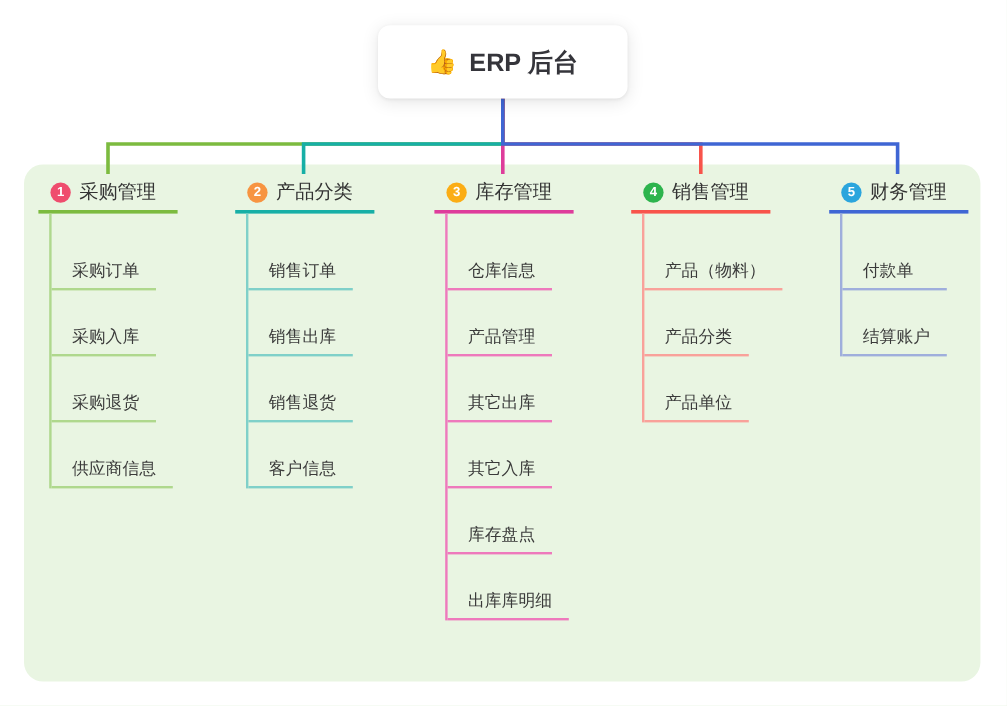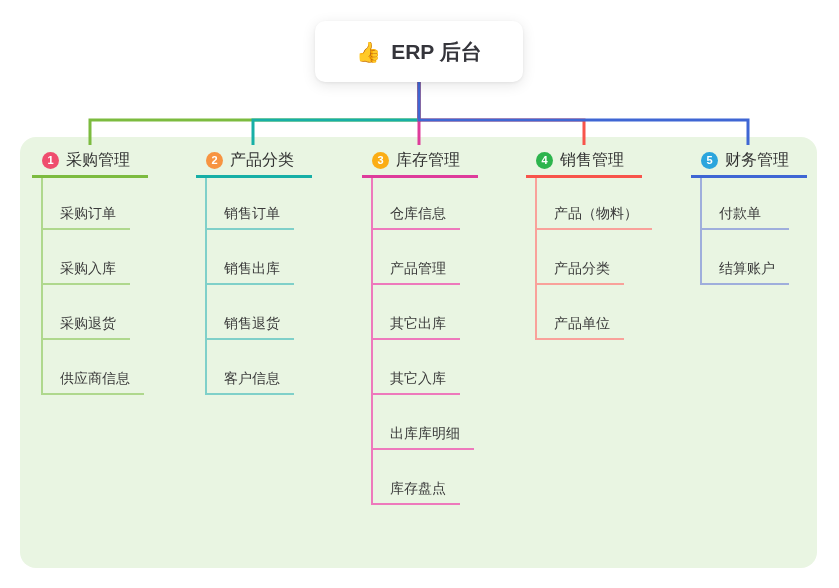--- a/index.html
+++ b/index.html
@@ -30,21 +30,21 @@
     width:17px;height:17px;border-radius:50%;margin-left:10px;flex:0 0 17px;
     color:#fff;font-size:11px;font-weight:bold;line-height:17px;text-align:center;
   }
   .branch-label{margin-left:7px;font-size:16px;font-weight:500;color:#333;white-space:nowrap}
   .children{margin:0;padding:0;list-style:none;margin-left:9px;border-left:2px solid #ccc}
   .child{
     height:55px;display:flex;align-items:flex-end;box-sizing:border-box;
     width:fit-content;min-width:87px;border-bottom:2px solid #ccc;
     padding:0 14px 5px 17px;cursor:default;
   }
-  .child:first-child{height:52px}
+  .child:first-child{height:64px}
   .child-label{font-size:14px;color:#3a3a3a;white-space:nowrap}
 </style>
 </head>
 <body>
 
 <div class="panel"></div>
 
 <svg class="connectors" id="connectors" width="839" height="150" viewBox="0 0 839 150">
     <path d="M 90 145 V 120 H 419 V 82" fill="none" stroke="#7CBB3F" stroke-width="3"></path>
     <path d="M 253 145 V 120 H 419 V 82" fill="none" stroke="#17AFA6" stroke-width="3"></path>
@@ -112,24 +112,24 @@
       <li class="child" style="border-bottom-color: rgb(238, 121, 188);">
         <span class="child-label">产品管理</span>
       </li>
       <li class="child" style="border-bottom-color: rgb(238, 121, 188); text-align: center;">
         <span class="child-label">其它出库</span>
       </li>
       <li class="child" style="border-bottom-color: rgb(238, 121, 188);">
         <span class="child-label">其它入库</span>
       </li>
       <li class="child" style="border-bottom-color: rgb(238, 121, 188);">
-        <span class="child-label">出库库明细</span>
+        <span class="child-label">库存盘点</span>
       </li>
       <li class="child" style="border-bottom-color: rgb(238, 121, 188);">
-        <span class="child-label">库存盘点</span>
+        <span class="child-label">出库库明细</span>
       </li>
     </ul>
   </div>
 
   <div class="branch" style="left: 526px;">
     <div class="branch-title" style="border-bottom-color: rgb(248, 84, 75);">
       <span class="badge" style="background: rgb(45, 180, 77);">4</span>
       <span class="branch-label">销售管理</span>
     </div>
     <ul class="children" style="border-left-color: rgb(249, 161, 154);">

